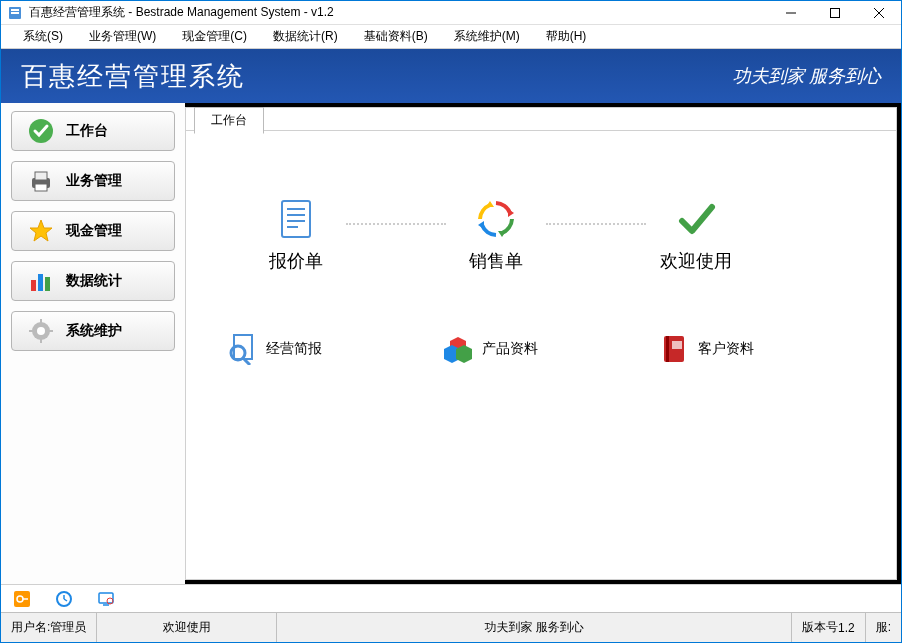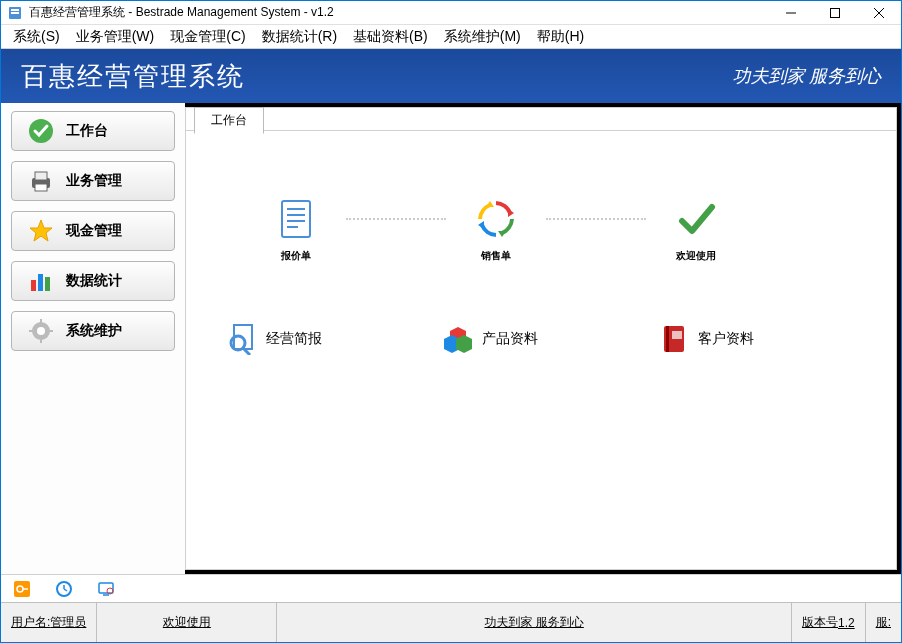--- a/index.html
+++ b/index.html
@@ -50,21 +50,22 @@
       height: 24px;
       background: #fff;
       display: flex;
       align-items: center;
       padding: 0 4px;
       border-bottom: 1px solid #d0d0d0;
     }
     .menubar-item {
       padding: 3px 8px;
       cursor: pointer;
-      font-size: 14px;
+      font-size: 12px;
+      margin-left: 10px;
     }
     .header-banner {
       height: 54px;
       background: linear-gradient(to bottom, #1b4a9c, #2357b3);
       display: flex;
       align-items: center;
       justify-content: space-between;
       padding: 0 20px;
       color: #fff;
     }
@@ -151,22 +152,22 @@
       width: 100px;
     }
     .workflow-icon {
       width: 40px;
       height: 40px;
       display: flex;
       align-items: center;
       justify-content: center;
     }
     .workflow-label {
-      font-size: 10px;
-      font-weight: bold;
+      font-size: 18px;
+      font-weight: normal;
     }
     .workflow-arrow {
       width: 100px;
       height: 2px;
       border-top: 2px dotted #ccc;
       margin-bottom: 25px;
     }
     .quick-row {
       display: flex;
       padding: 30px 40px;
@@ -195,27 +196,26 @@
       align-items: center;
       padding: 0 12px;
       gap: 24px;
     }
     .bottom-icon {
       width: 18px;
       height: 18px;
       cursor: pointer;
     }
     .statusbar {
-      height: 40px;
+      height: 30px;
       background: #f0f0f0;
       border-top: 1px solid #c0c0c0;
       display: flex;
       align-items: center;
       font-size: 12px;
-      text-decoration: underline;
     }
     .status-cell {
       padding: 0 10px;
       border-right: 1px solid #c0c0c0;
       height: 100%;
       display: flex;
       align-items: center;
     }
     .status-spacer { flex: 1; }
   </style>

